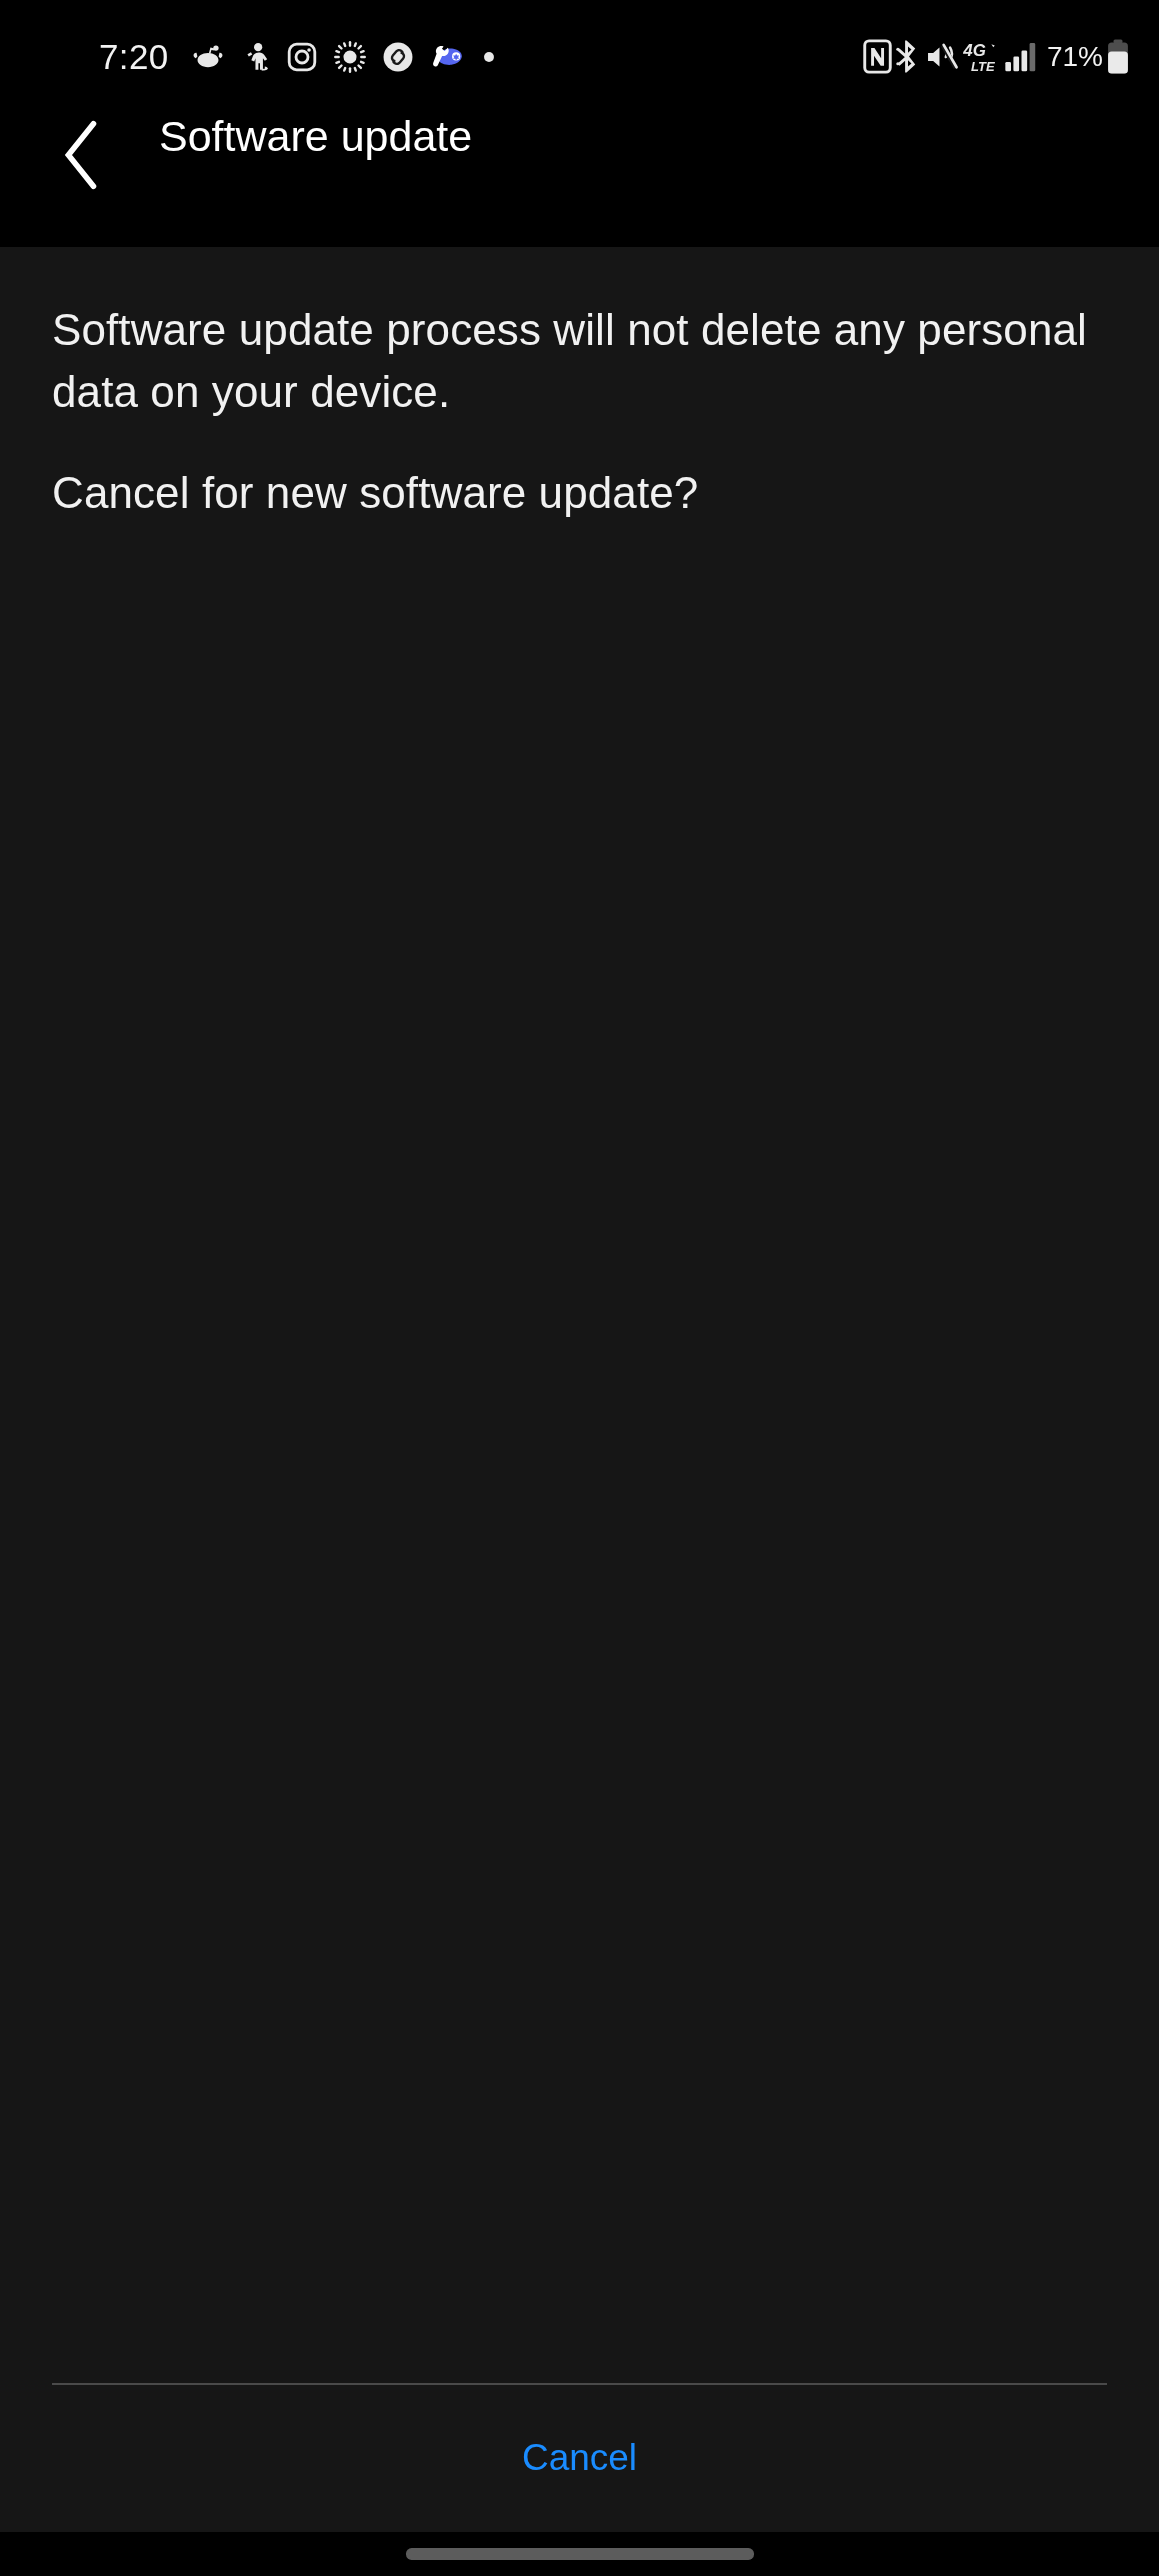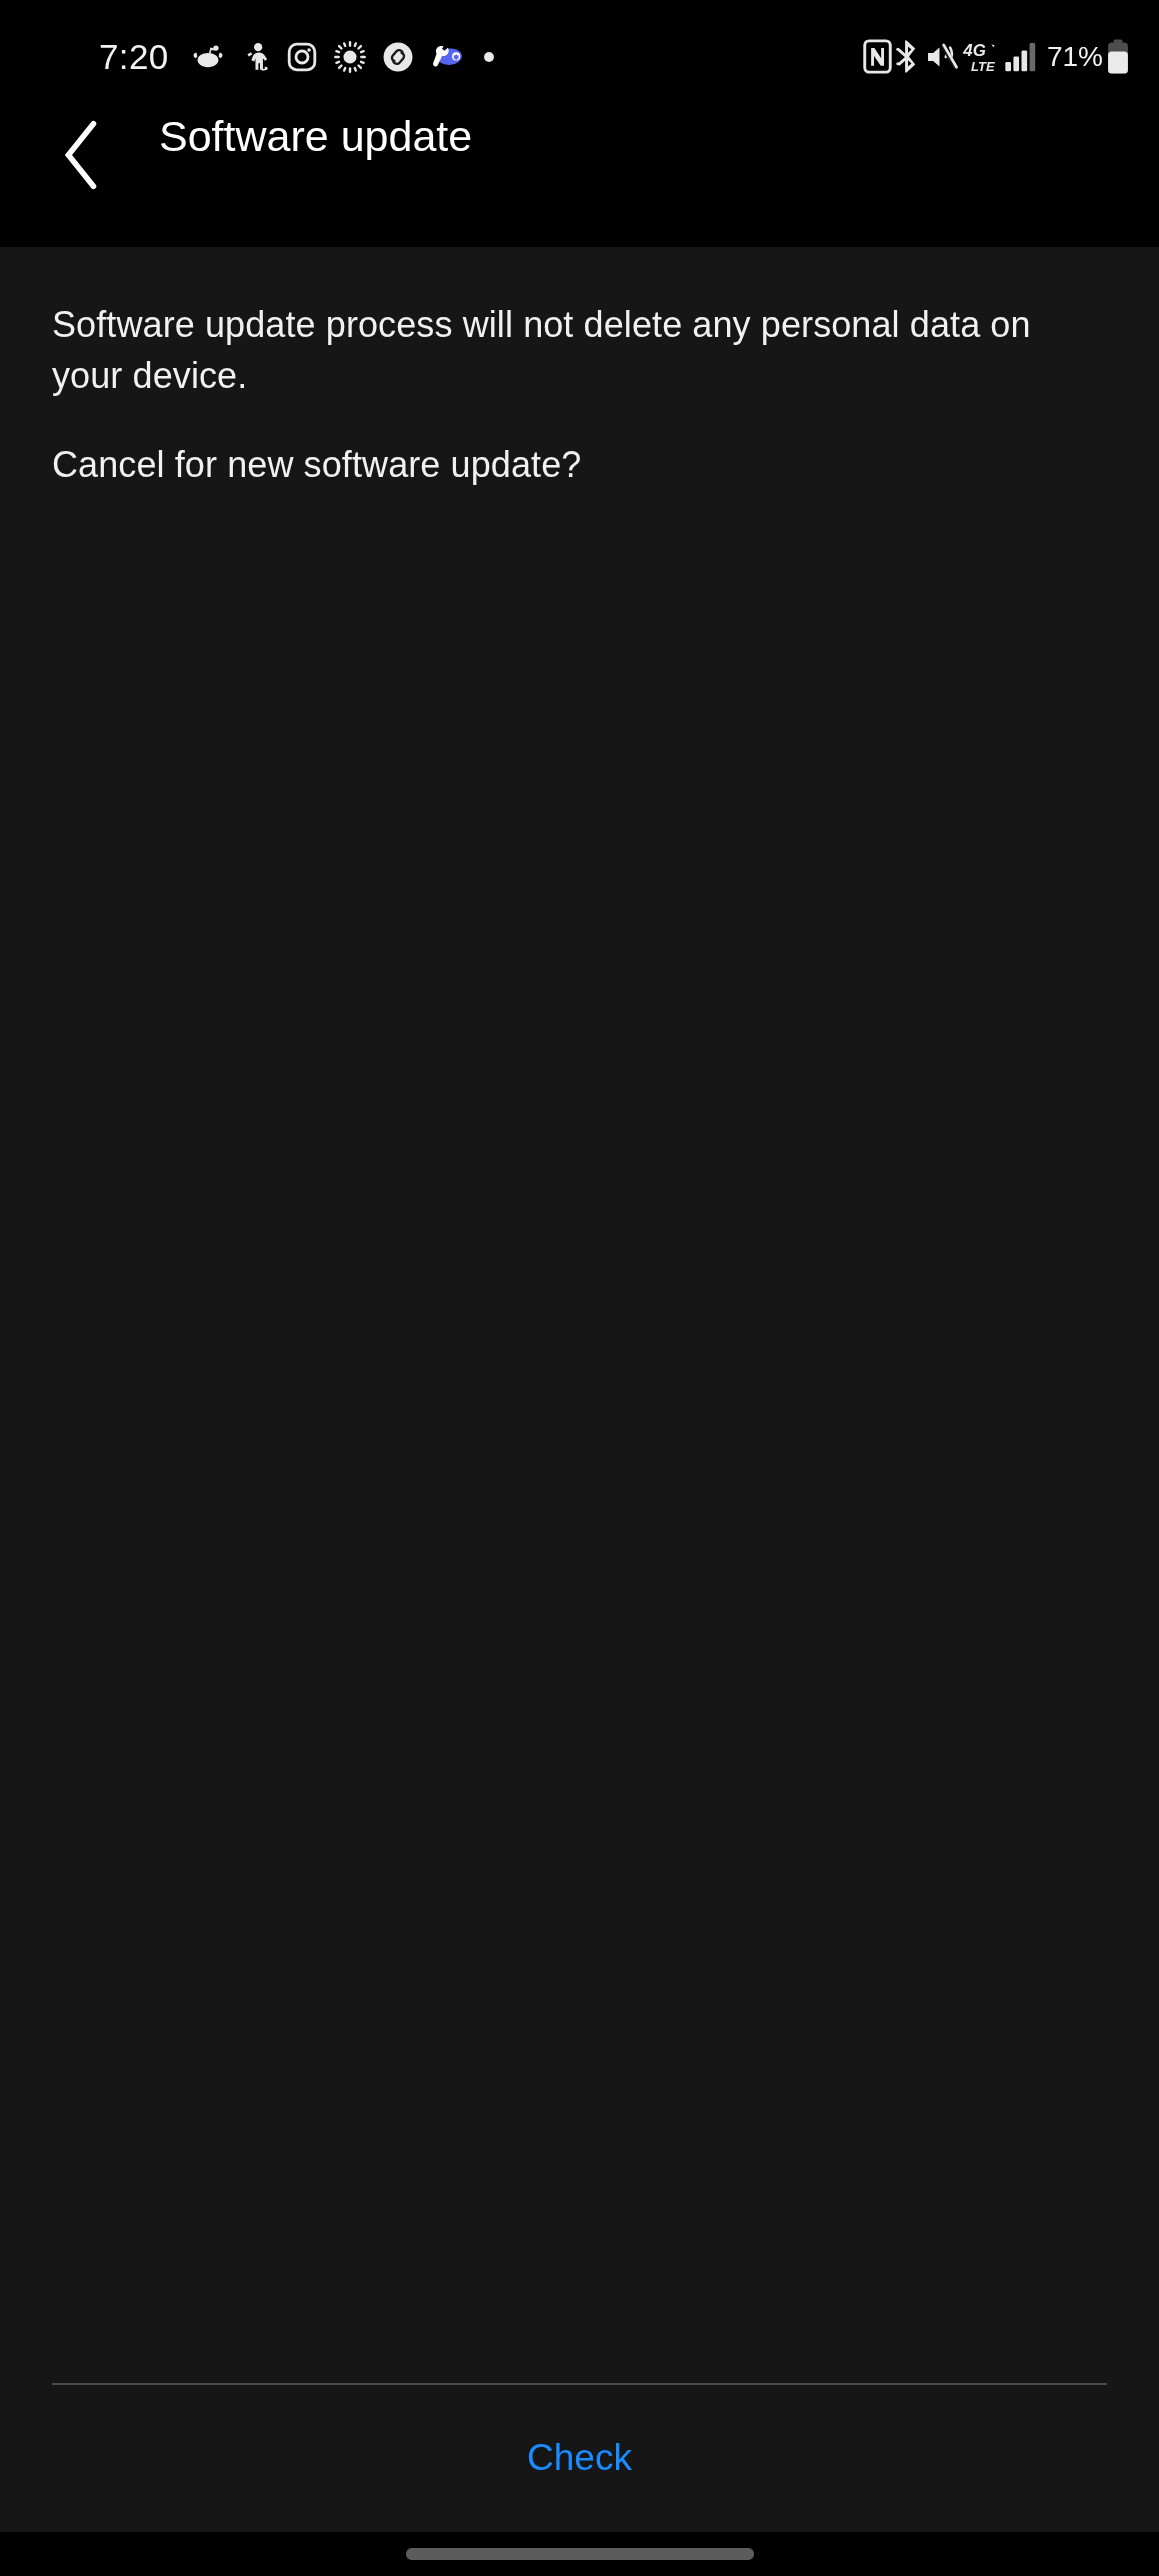--- a/index.html
+++ b/index.html
@@ -77,21 +77,21 @@
     width:1159px; height:2285px;
     background:#161616;
   }
   #body-text {
     position:absolute;
     left:52px; top:52px;
     width:1038px;
   }
   .para {
     color:#f1f1f1;
-    font-size:36px;
+    font-size:44px;
     font-weight:400;
     line-height:1.42;
     letter-spacing:0.1px;
   }
   #para-2 { margin-top:38px; }
 
   
   #footer-divider {
     position:absolute;
     left:52px; top:2136px;
@@ -262,21 +262,21 @@
   <div id="content">
 
     <div id="body-text">
       <p class="para" id="para-1">Software update process will not delete any personal data on your device.</p>
       <p class="para" id="para-2">Cancel for new software update?</p>
     </div>
 
     <div id="footer-divider"></div>
 
     <div id="button-row">
-      <button class="dialog-btn">Check</button>
+      <button class="dialog-btn">Cancel</button>
     </div>
 
   </div>
 
   <div id="nav-bar">
     <div id="nav-pill"></div>
   </div>
 
 </div>
 

